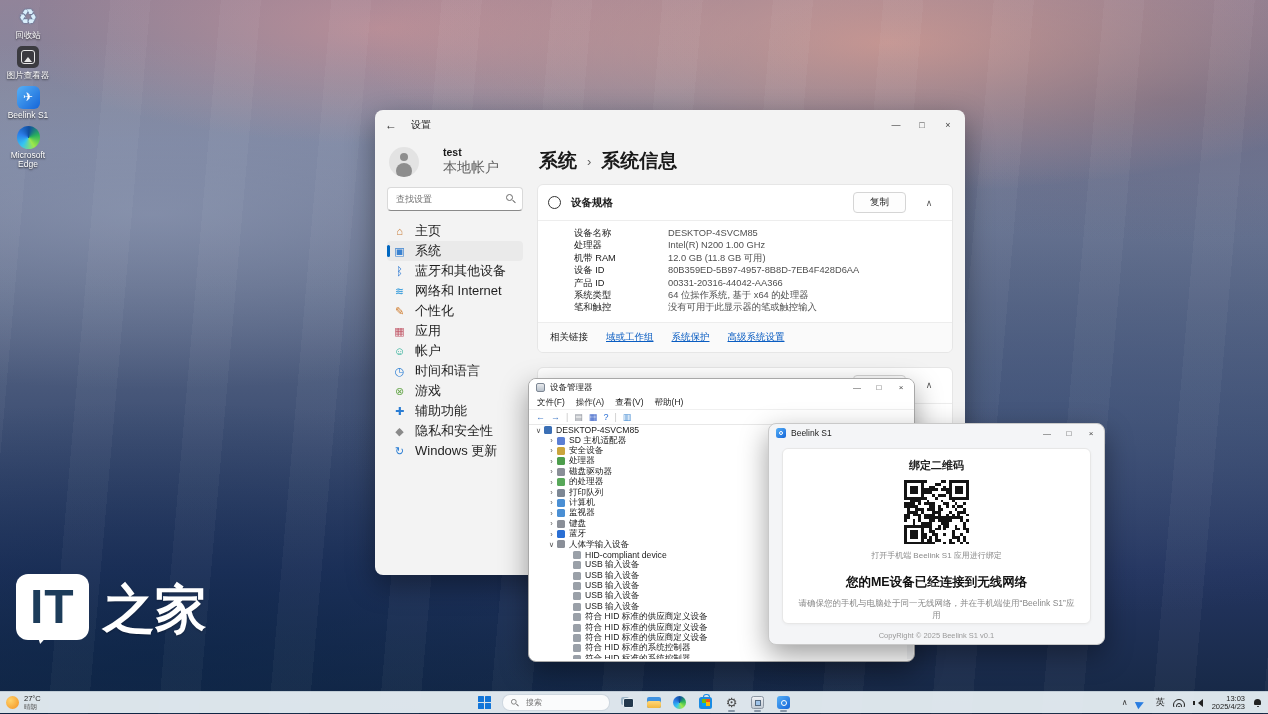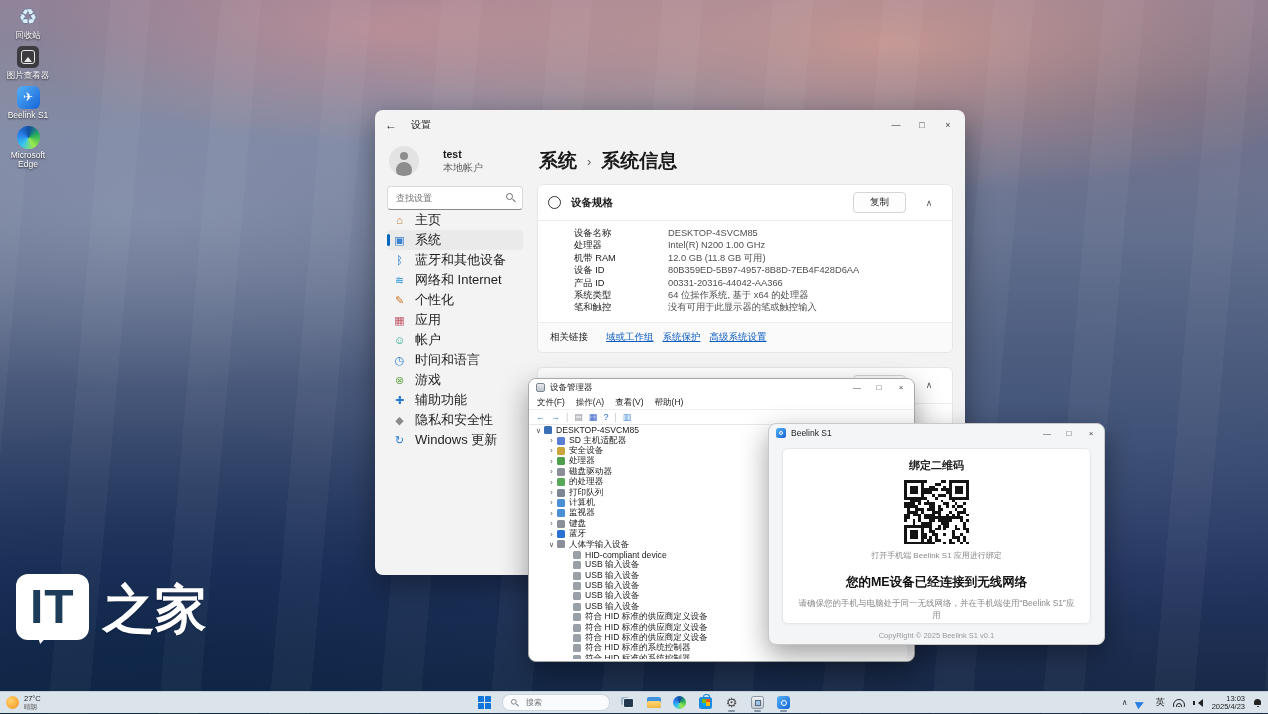--- a/index.html
+++ b/index.html
@@ -51,23 +51,23 @@
   .backbtn{font-size:12px;color:#333;width:20px;cursor:pointer;}
   .s-title{font-size:10px;color:#1a1a1a;margin-left:6px;}
   .s-body{position:absolute;top:30px;left:0;right:0;bottom:0;display:flex;}
   .s-side{width:156px;flex:none;padding:2px 8px 0 12px;box-sizing:border-box;}
   .user{display:flex;align-items:center;gap:24px;padding:4px 2px 10px;}
   .avatar{width:30px;height:30px;border-radius:50%;background:#e3e3e3;position:relative;overflow:hidden;flex:none;}
   .avatar::before{content:"";position:absolute;left:11px;top:6px;width:8px;height:8px;border-radius:50%;background:#8d8d8d;}
   .avatar::after{content:"";position:absolute;left:7px;top:16px;width:16px;height:16px;border-radius:50%;background:#8d8d8d;}
   .u-meta{display:flex;flex-direction:column;gap:1px;}
   .u-name{font-size:10.5px;font-weight:700;color:#1a1a1a;}
-  .u-type{font-size:10px;color:#5f5f5f;}
+  .u-type{font-size:14px;color:#5f5f5f;}
   .s-search{height:22px;background:#fff;border:1px solid #d9d9d9;border-bottom-color:#8a8a8a;border-radius:4px;
-      display:flex;align-items:center;padding:0 6px;}
+      display:flex;align-items:center;padding:0 6px;margin-bottom:10px;}
   .s-search input{border:none;outline:none;flex:1;font-size:9px;color:#333;background:transparent;min-width:0;
       font-family:inherit;}
   .mag{position:relative;width:10px;height:10px;flex:none;display:inline-block;}
   .mag::before{content:"";position:absolute;left:0;top:0;width:5px;height:5px;border:1px solid #6b6b6b;border-radius:50%;}
   .mag::after{content:"";position:absolute;left:6px;top:7px;width:4px;height:1px;background:#6b6b6b;transform:rotate(45deg);}
   .nav{display:flex;flex-direction:column;}
   .nav-item{position:relative;display:flex;align-items:center;gap:9px;height:20px;border-radius:4px;
       padding:0 6px;cursor:pointer;}
   .nav-item.selected{background:#eaeaea;}
   .nav-item.selected::before{content:"";position:absolute;left:0;top:4px;width:3px;height:12px;border-radius:2px;background:#0067c0;}
@@ -85,21 +85,21 @@
   .copybtn{margin-left:auto;background:#fdfdfd;border:1px solid #d5d5d5;border-radius:4px;
       font-size:9.5px;color:#1a1a1a;padding:3px 16px;cursor:pointer;font-family:inherit;}
   .chev{width:26px;text-align:center;font-size:9px;color:#555;cursor:pointer;}
   .specs{border-top:1px solid #ededed;padding:6px 10px 8px 36px;}
   .spec-row{display:flex;line-height:12.4px;}
   .spec-l{width:94px;flex:none;font-size:9.3px;color:#1a1a1a;}
   .spec-v{font-size:9.3px;color:#4f4f4f;white-space:nowrap;}
   .links{border-top:1px solid #ededed;background:#fafafa;border-radius:0 0 6px 6px;
       display:flex;align-items:center;gap:18px;padding:8px 12px;}
   .links-t{font-size:9.5px;color:#1a1a1a;}
-  .links-list{display:flex;gap:9px;}
+  .links-list{display:flex;gap:18px;}
   .lnk{font-size:9.5px;color:#0a5dc2;text-decoration:underline;cursor:pointer;}
   
   .win-dm{left:528px;top:378px;width:387px;height:284px;background:#fff;border:1px solid #a8a8a8;z-index:20;box-sizing:border-box;}
   .dm-titlebar{height:17px;display:flex;align-items:center;gap:5px;padding:0 2px 0 7px;background:#fff;}
   .dm-ico{width:9px;height:9px;border-radius:2px;background:linear-gradient(#e8eaed,#b9c2cc);border:1px solid #7d8794;box-sizing:border-box;}
   .dm-title{font-size:8.5px;color:#1a1a1a;}
   .caps2{display:flex;margin-left:auto;}
   .caps2 .cap{width:22px;line-height:15px;font-size:8px;}
   .dm-menubar{height:13px;display:flex;align-items:center;gap:11px;padding:0 8px;border-bottom:1px solid #f0f0f0;}
   .menu-item{font-size:8.5px;color:#1a1a1a;cursor:pointer;}

